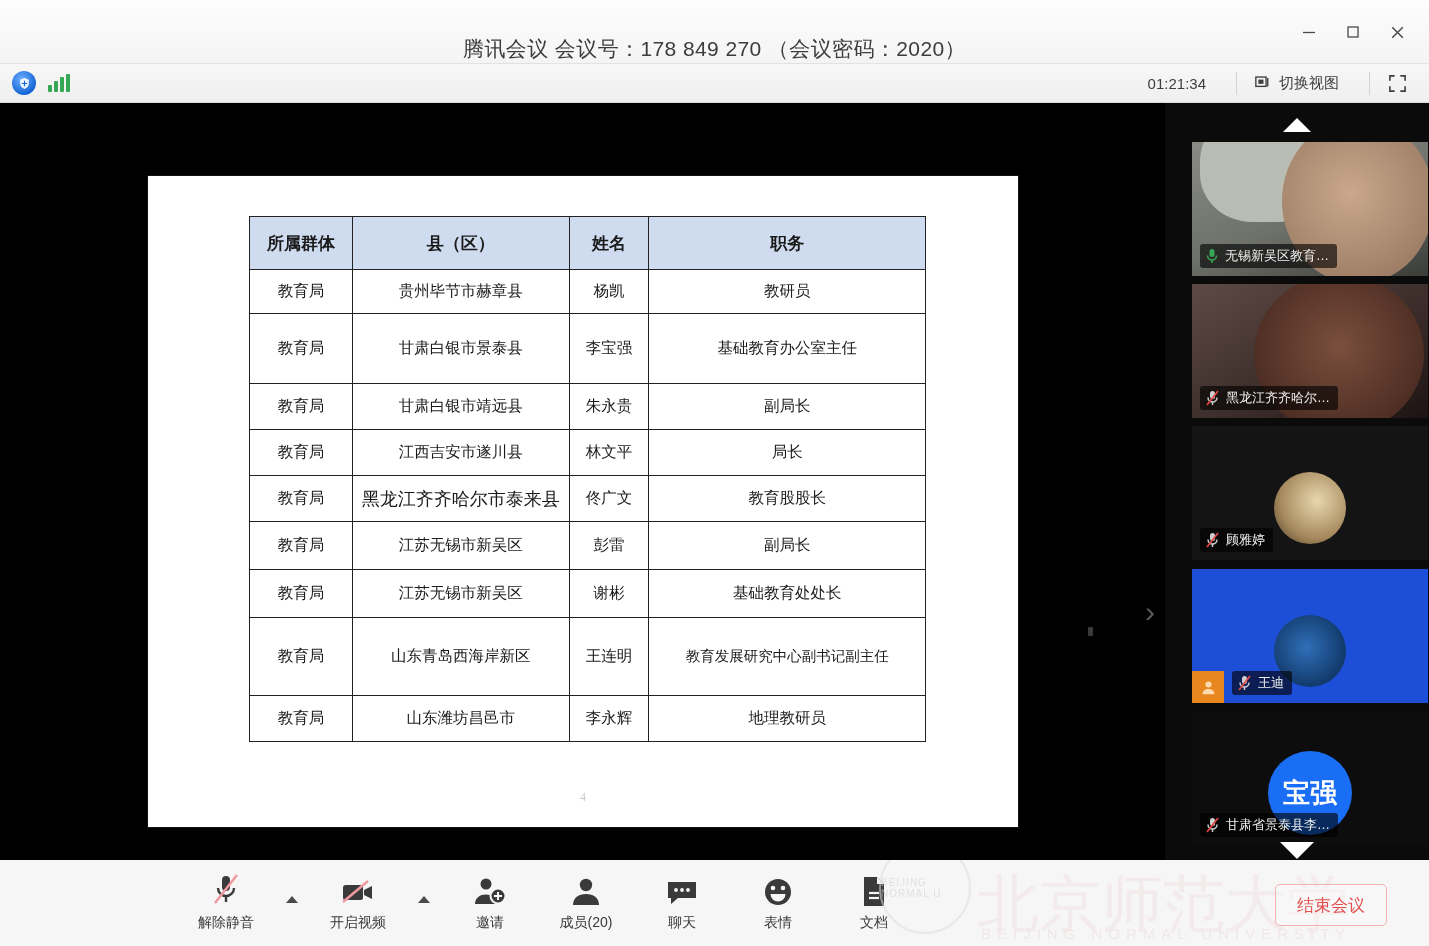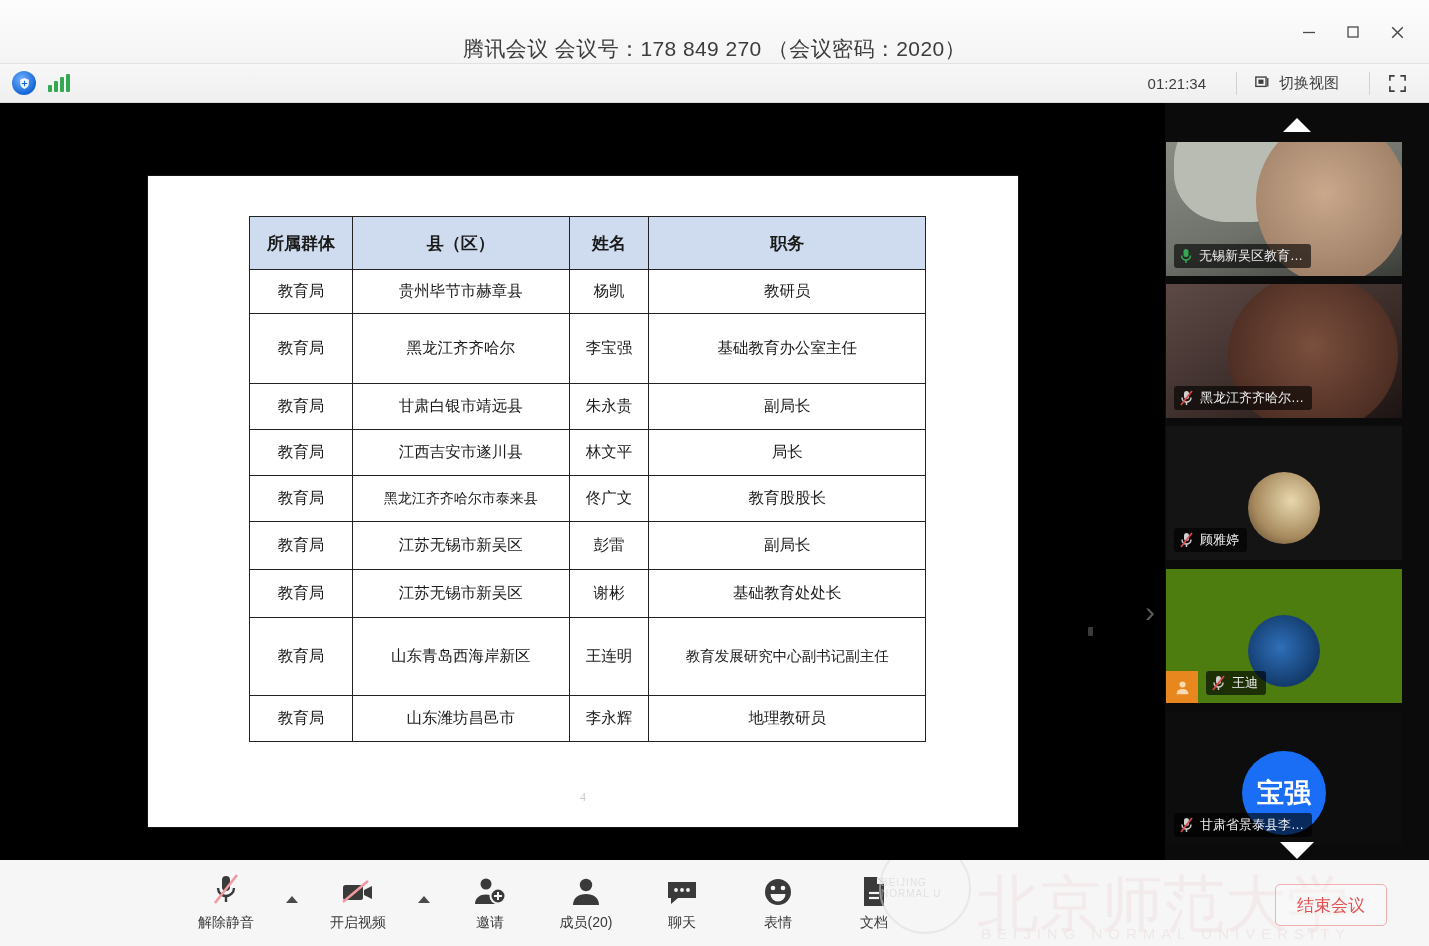--- a/index.html
+++ b/index.html
@@ -76,26 +76,26 @@
   .scroll-arrow{ position:absolute; left:0; right:0; height:26px; display:flex;
     align-items:center; justify-content:center; }
   .scroll-arrow.up{ top:9px; }
   .scroll-arrow.down{ bottom:-3px; }
   .tri{ width:0;height:0; }
   .tri.up{ border-left:14px solid transparent; border-right:14px solid transparent;
     border-bottom:14px solid #fff; }
   .tri.down{ border-left:17px solid transparent; border-right:17px solid transparent;
     border-top:17px solid #fff; }
 
-  .tile{ position:absolute; left:1px; width:236px; height:134px;
+  .tile{ position:absolute; left:27px; width:236px; height:134px;
     background:#191919; overflow:hidden; }
   .tile.t0{ top:39px;  background:linear-gradient(160deg,#8a8c84,#6d7169 55%,#3a3c38); }
   .tile.t1{ top:181px; background:linear-gradient(150deg,#5d4a46,#3a2b28 60%,#1c1413); }
   .tile.t2{ top:323px; background:#141414; }
-  .tile.t3{ top:466px; background:#4d7c0f; }
+  .tile.t3{ top:466px; background:#1d4ed8; }
   .tile.t4{ top:608px; background:#0d0d0d; }
 
   .face{ position:absolute; border-radius:50%; }
   .f0a{ right:-6px; top:-24px; width:152px; height:166px;
     background:radial-gradient(circle at 45% 45%,#c9a88c,#8e6f58); }
   .f0b{ left:8px; top:-40px; width:130px; height:120px;
     background:#b9bcb2; border-radius:50% 50% 40% 40%; }
   .f1a{ right:4px; top:-10px; width:170px; height:160px;
     background:radial-gradient(circle at 50% 45%,#7a4f3d,#3c2019); }
 
@@ -221,39 +221,39 @@
       </thead>
       <tbody>
         <tr style="height:44px">
           <td>教育局</td>
           <td>贵州毕节市赫章县</td>
           <td>杨凯</td>
           <td>教研员</td>
         </tr>
         <tr style="height:70px">
           <td>教育局</td>
-          <td>黑龙江齐齐哈尔</td>
+          <td>甘肃白银市景泰县</td>
           <td>李宝强</td>
           <td>基础教育办公室主任</td>
         </tr>
         <tr style="height:46px">
           <td>教育局</td>
           <td>甘肃白银市靖远县</td>
           <td>朱永贵</td>
           <td>副局长</td>
         </tr>
         <tr style="height:46px">
           <td>教育局</td>
           <td>江西吉安市遂川县</td>
           <td>林文平</td>
           <td>局长</td>
         </tr>
         <tr style="height:46px">
           <td>教育局</td>
-          <td style="font-size:14px">黑龙江齐齐哈尔市泰来县</td>
+          <td style="font-size:18px">黑龙江齐齐哈尔市泰来县</td>
           <td>佟广文</td>
           <td>教育股股长</td>
         </tr>
         <tr style="height:48px">
           <td>教育局</td>
           <td>江苏无锡市新吴区</td>
           <td>彭雷</td>
           <td>副局长</td>
         </tr>
         <tr style="height:48px">

